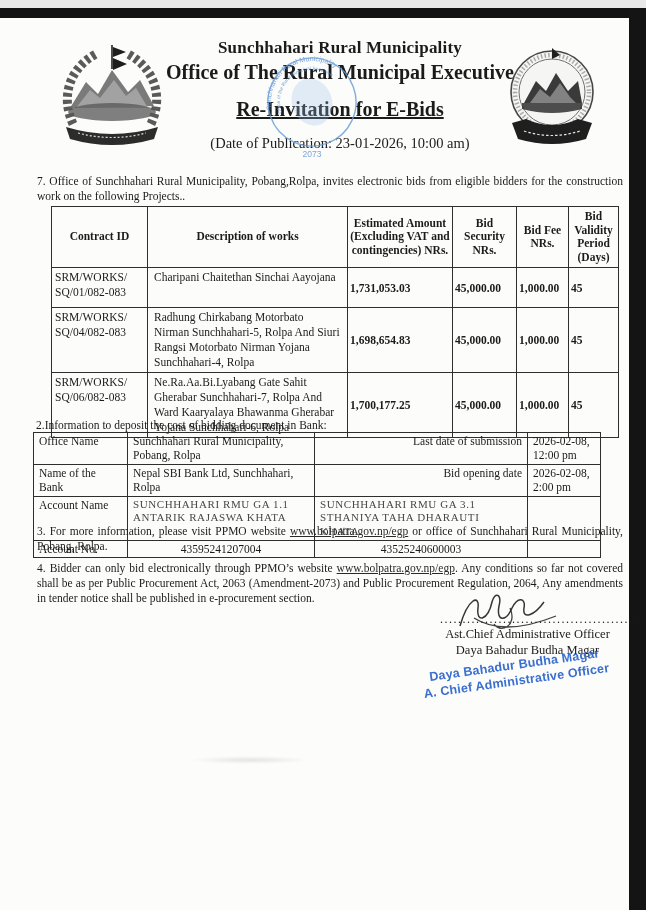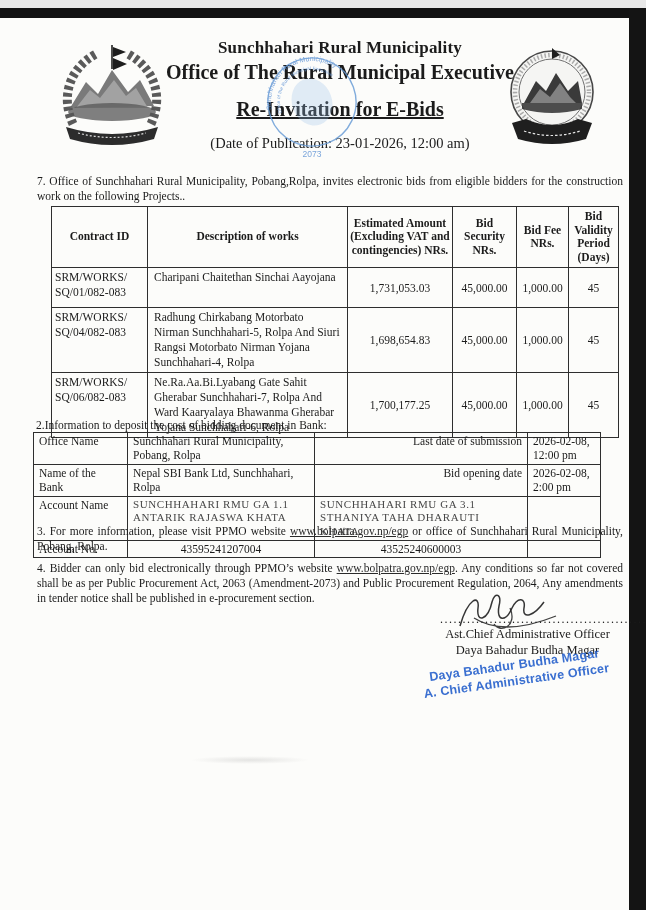--- a/index.html
+++ b/index.html
@@ -26,21 +26,21 @@
 
   .intro { position:absolute; left:37px; top:166px; width:586px; font-size:11.5px; line-height:1.3; text-align:justify; }
 
   table { border-collapse:collapse; }
   .bid-table { position:absolute; left:51px; top:198px; width:567px; table-layout:fixed; }
   .bid-table th, .bid-table td { border:1px solid #2e2e2e; font-size:11.5px; }
   .bid-table th { font-weight:bold; text-align:center; vertical-align:middle; padding:3px 2px; line-height:1.18; }
   .bid-table td { vertical-align:middle; }
   .bid-table td.cid  { vertical-align:top; text-align:left; padding:2px 3px; line-height:1.3; }
   .bid-table td.desc { vertical-align:top; text-align:left; padding:2px 6px; line-height:1.3; }
-  .bid-table td.num  { text-align:center; padding:2px 2px; }
+  .bid-table td.num  { padding:2px 2px;font-weight:bold; }
 
   .bank-heading { position:absolute; left:36px; top:411px; font-size:11.5px; }
   .bank-table { position:absolute; left:33px; top:424px; width:567px; table-layout:fixed; }
   .bank-table td { border:1px solid #2e2e2e; font-size:11.5px; vertical-align:top; padding:1px 5px; line-height:1.25; }
   .bank-table td.lbl  { text-align:left; }
   .bank-table td.val  { text-align:left; }
   .bank-table td.lbl2 { text-align:right; }
   .bank-table td.date { text-align:left; }
   .bank-table td.acct { font-size:11px; letter-spacing:.6px; color:#474747; text-transform:uppercase; }
   .bank-table td.acctno { text-align:center; }
@@ -91,21 +91,21 @@
     <path d="M24,59 L34,45 44,53 54,39 64,53 70,59 Z" fill="#8f8f8f" opacity=".85"></path>
     <path d="M16,59 h60 v6 q-30,8 -60,0 z" fill="#2f2f2f" opacity=".85"></path>
     <path d="M6,79 L20,75 Q46,87 72,75 L86,79 L80,95 Q46,105 12,95 Z" fill="#1f1f1f"></path>
     <path d="M18,87 Q46,96 74,87" stroke="#e8e8e8" stroke-width="1.2" stroke-dasharray="2.5 2" fill="none"></path>
   </svg>
 
   <div class="header-text">
     <div class="h-org">Sunchhahari Rural Municipality</div>
     <div class="h-office">Office of The Rural Municipal Executive</div>
     <div class="h-title">Re-Invitation for E-Bids</div>
-    <div class="h-pub">(Date of Publication: 23-01-2026, 12:00 am)</div>
+    <div class="h-pub">(Date of Publication: 23-01-2026, 10:00 am)</div>
   </div>
 
   <svg class="round-stamp" width="140" height="112" viewBox="0 0 140 112">
     <g transform="rotate(-20 70 48)">
       <circle cx="70" cy="48" r="44" stroke="#679bd6" stroke-width="1.4" fill="none"></circle>
       <ellipse cx="70" cy="48" rx="20" ry="24" fill="#9cc0e8" opacity=".35"></ellipse>
       <defs>
         <path id="stA" d="M29,48 A41,41 0 0 1 111,48"></path>
         <path id="stB" d="M38,48 A32,32 0 0 1 102,48"></path>
       </defs>

